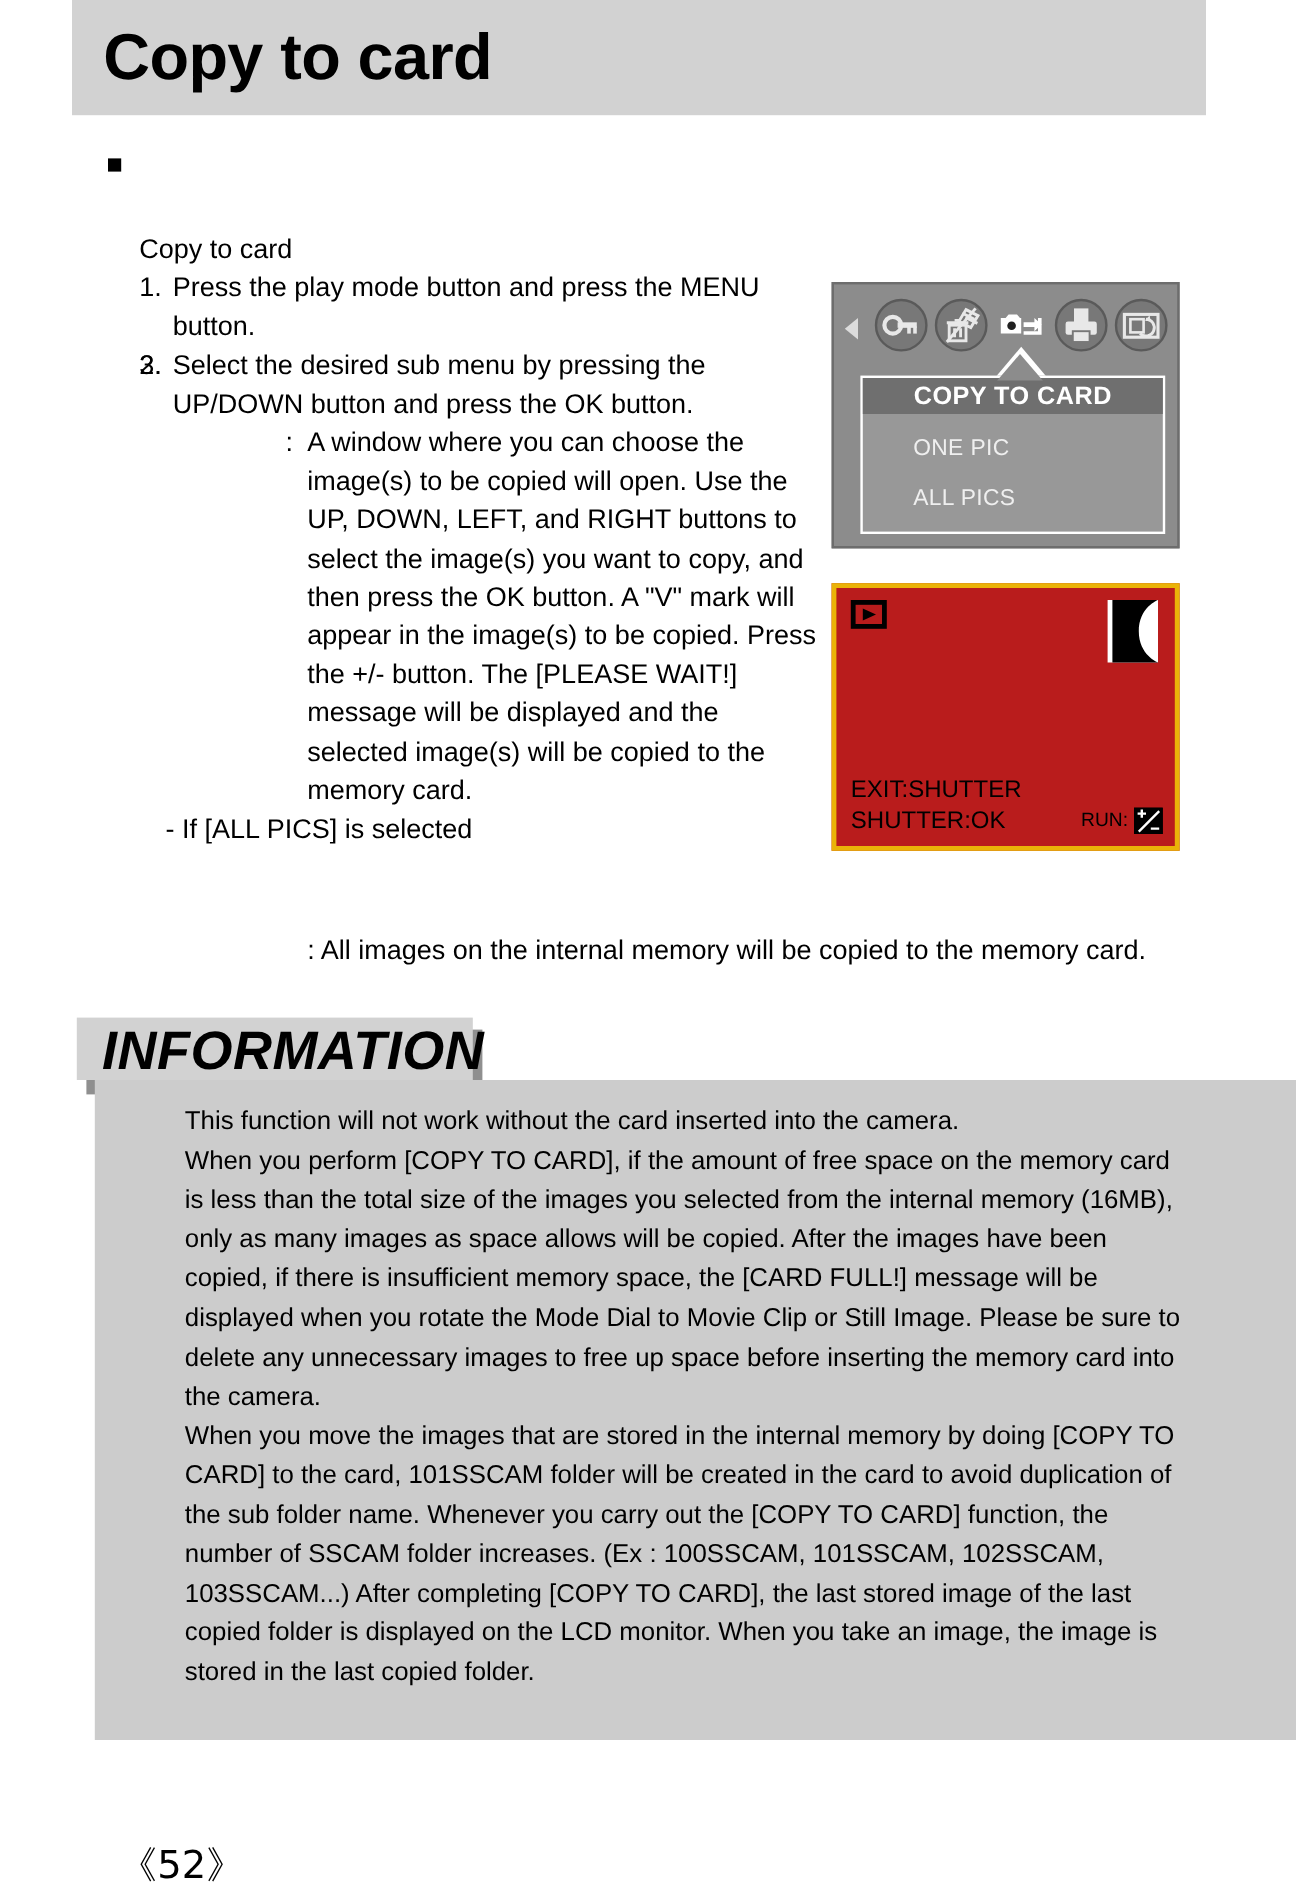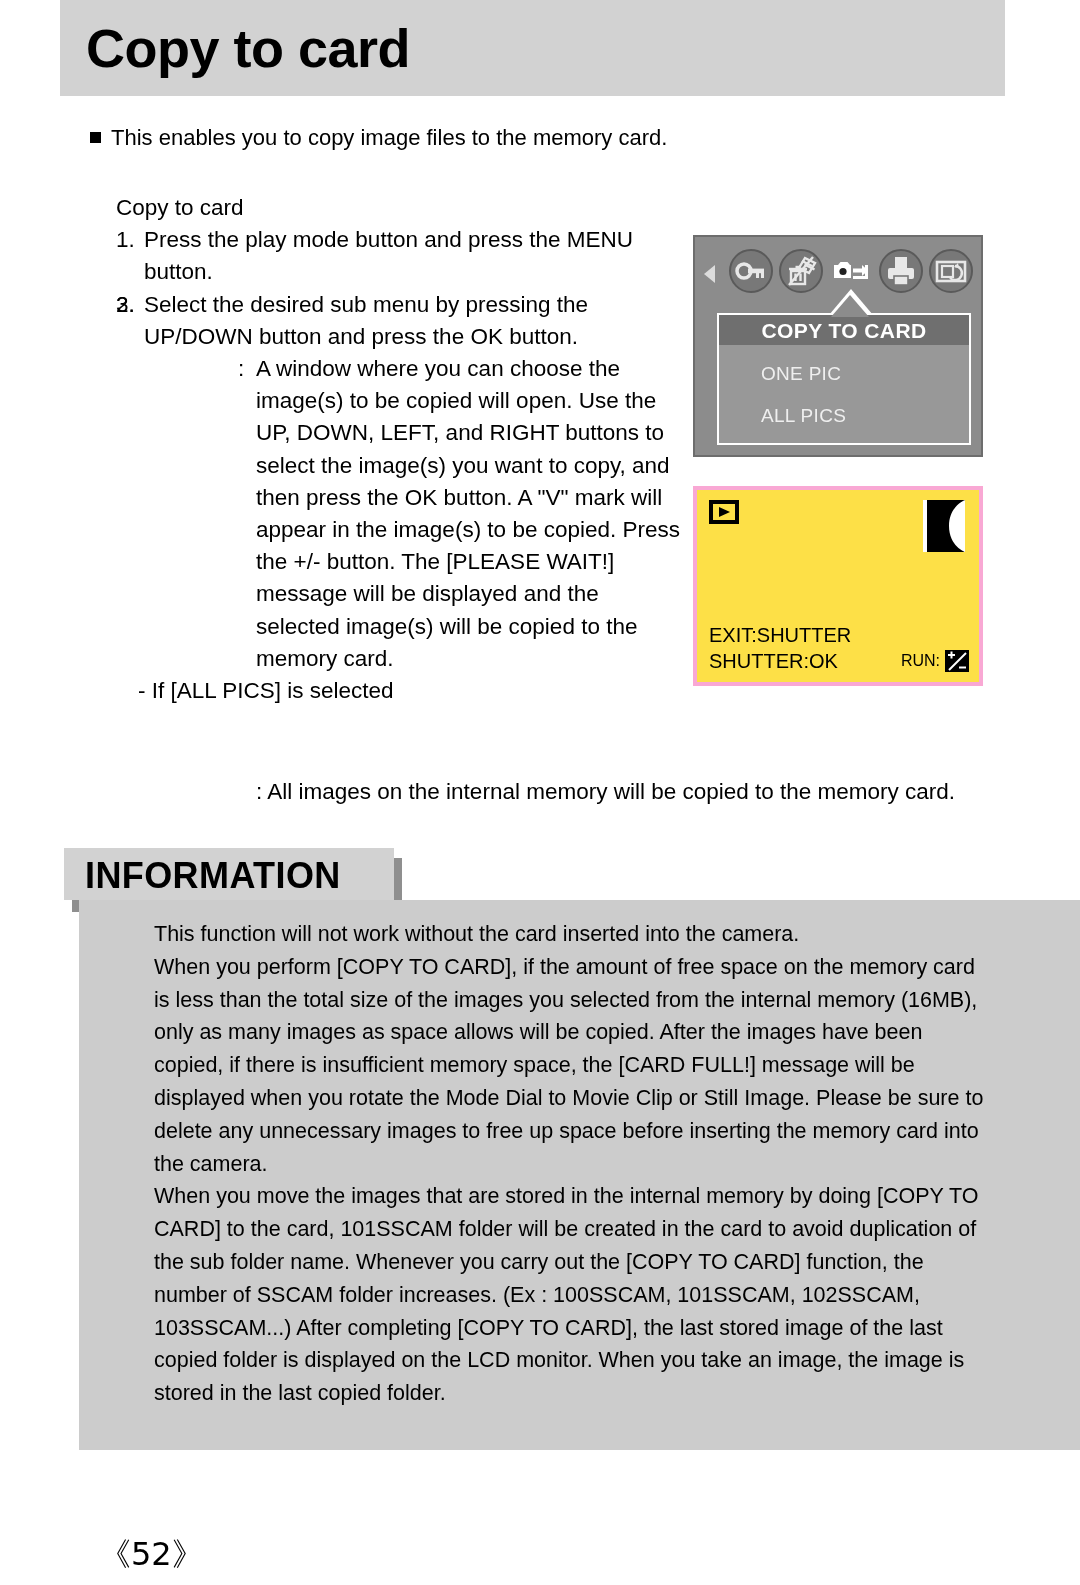--- a/index.html
+++ b/index.html
@@ -197,23 +197,23 @@
     letter-spacing: 0.3px;
     margin-top: 16px;
   }
 
   
   .lcd2 {
     position: absolute;
     left: 693px;
     top: 486px;
     width: 290px;
-    height: 200px;
-    background: #fde047;
-    border: 4px solid #f9a8d4;
+    height: 223px;
+    background: #b91c1c;
+    border: 4px solid #eab308;
     box-sizing: border-box;
   }
   .play-icon {
     position: absolute;
     left: 12px;
     top: 10px;
     width: 30px;
     height: 24px;
     border: 4px solid #000;
     box-sizing: border-box;
@@ -275,24 +275,25 @@
     left: 64px;
     top: 848px;
     width: 330px;
     height: 52px;
     background: #d2d2d2;
   }
   .info-band .label {
     position: absolute;
     left: 21px;
     top: 8px;
-    font-size: 36px;
+    font-size: 45px;
     font-weight: bold;
     letter-spacing: 0.4px;
     line-height: 40px;
+    font-style: italic;
   }
   .info-box {
     position: absolute;
     left: 79px;
     top: 900px;
     width: 1023px;
     height: 550px;
     background: #cccccc;
   }
   .info-text {
@@ -317,21 +318,21 @@
   }
 </style>
 </head>
 <body>
 
 <div class="page-header">
   <div class="title">Copy to card</div>
 </div>
 
 <div class="intro">
-  <span class="sq"></span><span>This enables you to copy image files to the memory card.</span>
+  <span class="sq"></span>
 </div>
 
 <div class="steps">
   <div class="lead">Copy to card</div>
 
   <div class="num-item">
     <span class="num">1.</span>
     <span>Press the play mode button and press the MENU button.</span>
   </div>
 

